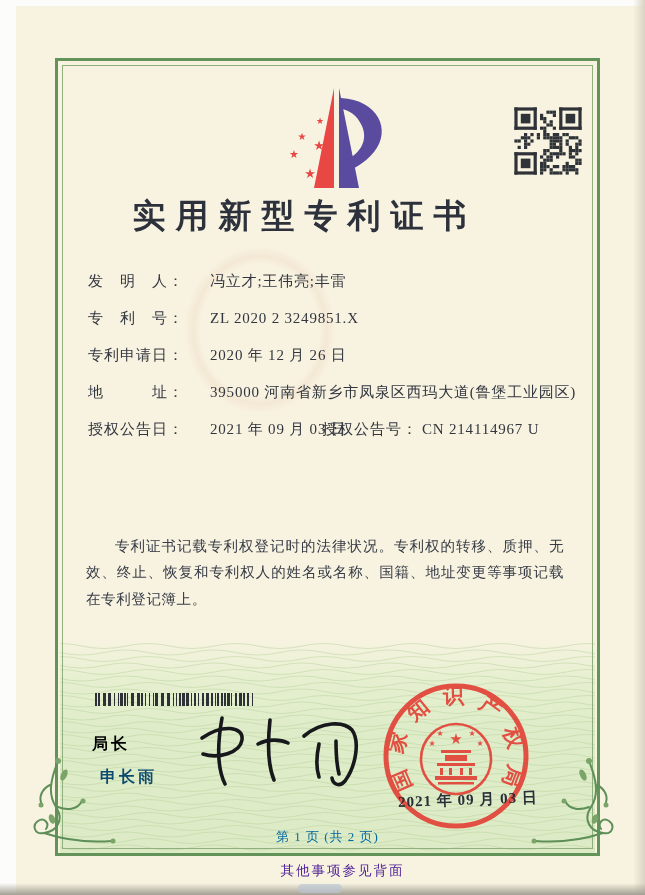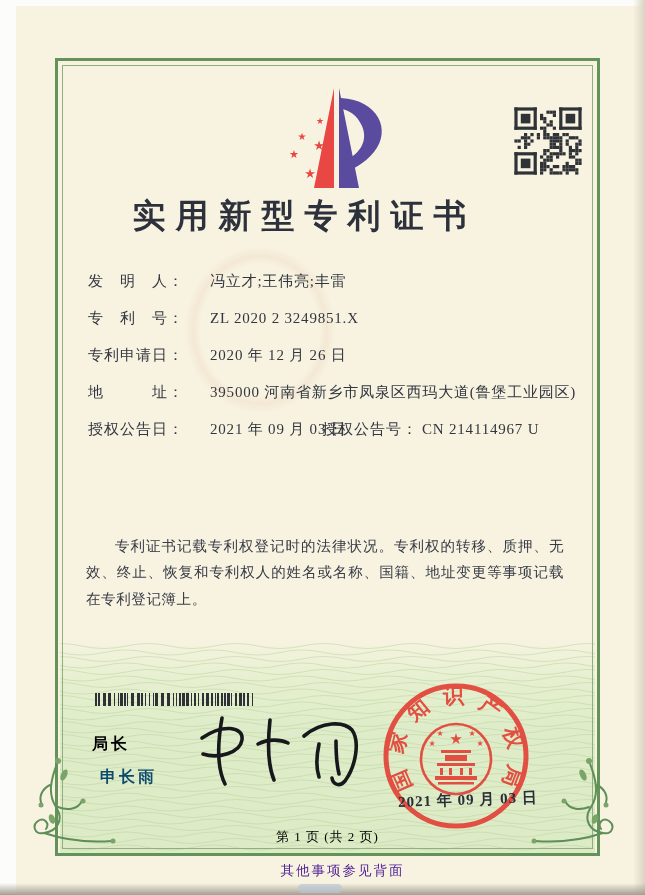--- a/index.html
+++ b/index.html
@@ -46,21 +46,21 @@
   
   .barcode{left:95px;top:693px;}
   .sig-label{left:92px;top:734px;font-size:16px;letter-spacing:3px;color:#000000;
     font-family:"Liberation Sans","DejaVu Sans",sans-serif;font-weight:600;}
   .sig-name{left:92px;top:767px;font-size:16px;letter-spacing:3px;color:#0c4a6e;
     font-family:"Liberation Sans","DejaVu Sans",sans-serif;font-weight:600;margin-left:8px;}
   .signature{left:190px;top:708px;}
   .seal{left:380px;top:680px;opacity:.88;}
   .seal-date{left:398px;top:790px;width:170px;font-size:15px;letter-spacing:1px;color:#2a2e38;
     transform:rotate(-2deg);font-weight:600;}
-  .page-ind{left:55px;top:828px;width:545px;text-align:center;font-size:13px;letter-spacing:1px;color:#000000;}
+  .page-ind{left:55px;top:828px;width:545px;text-align:center;font-size:13px;letter-spacing:1px;color:#0369a1;}
   .back-note{left:0;top:862px;width:645px;text-align:center;font-size:13.5px;letter-spacing:2px;color:#4c1d95;padding-left:20px;}
   .flourish{pointer-events:none;}
   .fl-left{left:28px;top:755px;}
   .fl-right{left:527px;top:755px;transform:scaleX(-1);}
 </style>
 </head>
 <body>
 
 <div id="paper">
 

